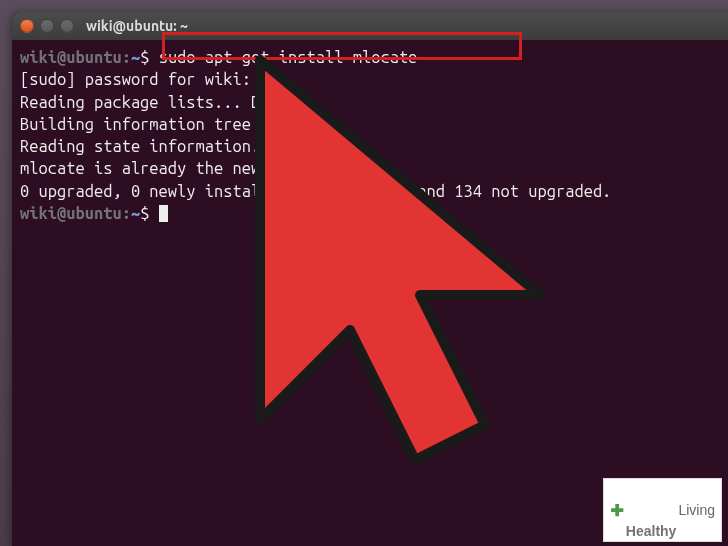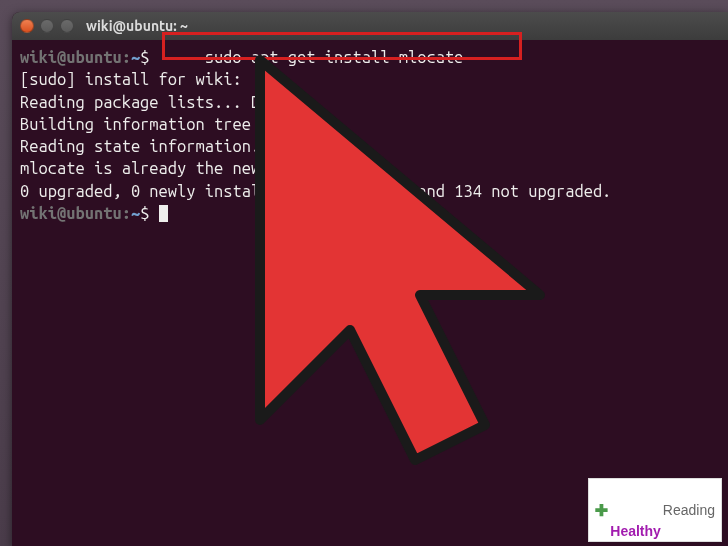--- a/index.html
+++ b/index.html
@@ -51,21 +51,21 @@
       color: #eeeeec;
       font-size: 16.5px;
       line-height: 1.35;
       white-space: pre-wrap;
       word-break: break-all;
       font-family: 'Ubuntu Mono', 'DejaVu Sans Mono', monospace;
     }
     .prompt-user { color: #737373; font-weight: bold; }
     .prompt-path { color: #729fcf; font-weight: bold; }
     .prompt-dollar { color: #eeeeec; }
-    .command-text { color: #eeeeec; margin-left: 46px; }
+    .command-text { color: #eeeeec; }
     .cursor {
       display: inline-block;
       width: 9px;
       height: 17px;
       background: #eeeeec;
       vertical-align: text-bottom;
     }
     .highlight-box {
       position: absolute;
       border: 3px solid #d62020;
@@ -87,35 +87,35 @@
       display: flex;
       align-items: center;
       gap: 2px;
       border: 1px solid #ddd;
     }
     .watermark .plus {
       color: #4a9a4a;
       font-weight: bold;
       font-size: 16px;
     }
-    .watermark .brand1 { color: #a21caf; font-weight: bold; margin-top: 42px; }
+    .watermark .brand1 { color: #737373; font-weight: bold; margin-top: 42px; }
     .watermark .brand2 { color: #666; font-weight: normal; }
   </style>
 </head>
 <body>
 
 <div class="terminal-window">
   <div class="titlebar">
     <div class="window-button close-btn"></div>
     <div class="window-button min-btn"></div>
     <div class="window-button max-btn"></div>
     <span class="title-text">wiki@ubuntu: ~</span>
   </div>
   <div class="terminal-content"><span class="prompt-user">wiki@ubuntu</span><span class="prompt-user">:</span><span class="prompt-path">~</span><span class="prompt-dollar">$</span> <span class="command-text">sudo apt-get install mlocate</span>
-<span>[sudo] install for wiki:</span>
+<span>[sudo] password for wiki:</span>
 <span>Reading package lists... Done</span>
 <span>Building information tree</span>
 <span>Reading state information... Done</span>
 <span>mlocate is already the newest version.</span>
 <span>0 upgraded, 0 newly installed, 0 to remove and 134 not upgraded.</span>
 <span class="prompt-user">wiki@ubuntu</span><span class="prompt-user">:</span><span class="prompt-path">~</span><span class="prompt-dollar">$</span> <span class="cursor"></span></div>
 </div>
 
 <div class="highlight-box" id="hbox" style="top: 32px; left: 162px; width: 360px; height: 28px;"></div>
 
@@ -126,14 +126,14 @@
            L 215 420 
            L 285 385 
            L 220 255 
            L 340 255 
            Z" fill="#e33434" stroke="#1a1a1a" stroke-width="10" stroke-linejoin="round"></path>
 </svg>
 
 <div class="watermark">
   <span class="plus">✚</span>
   <span class="brand1">Healthy</span>
-    <span class="brand2">Reading</span>
+    <span class="brand2">Living</span>
 </div>
 
 </body></html>

